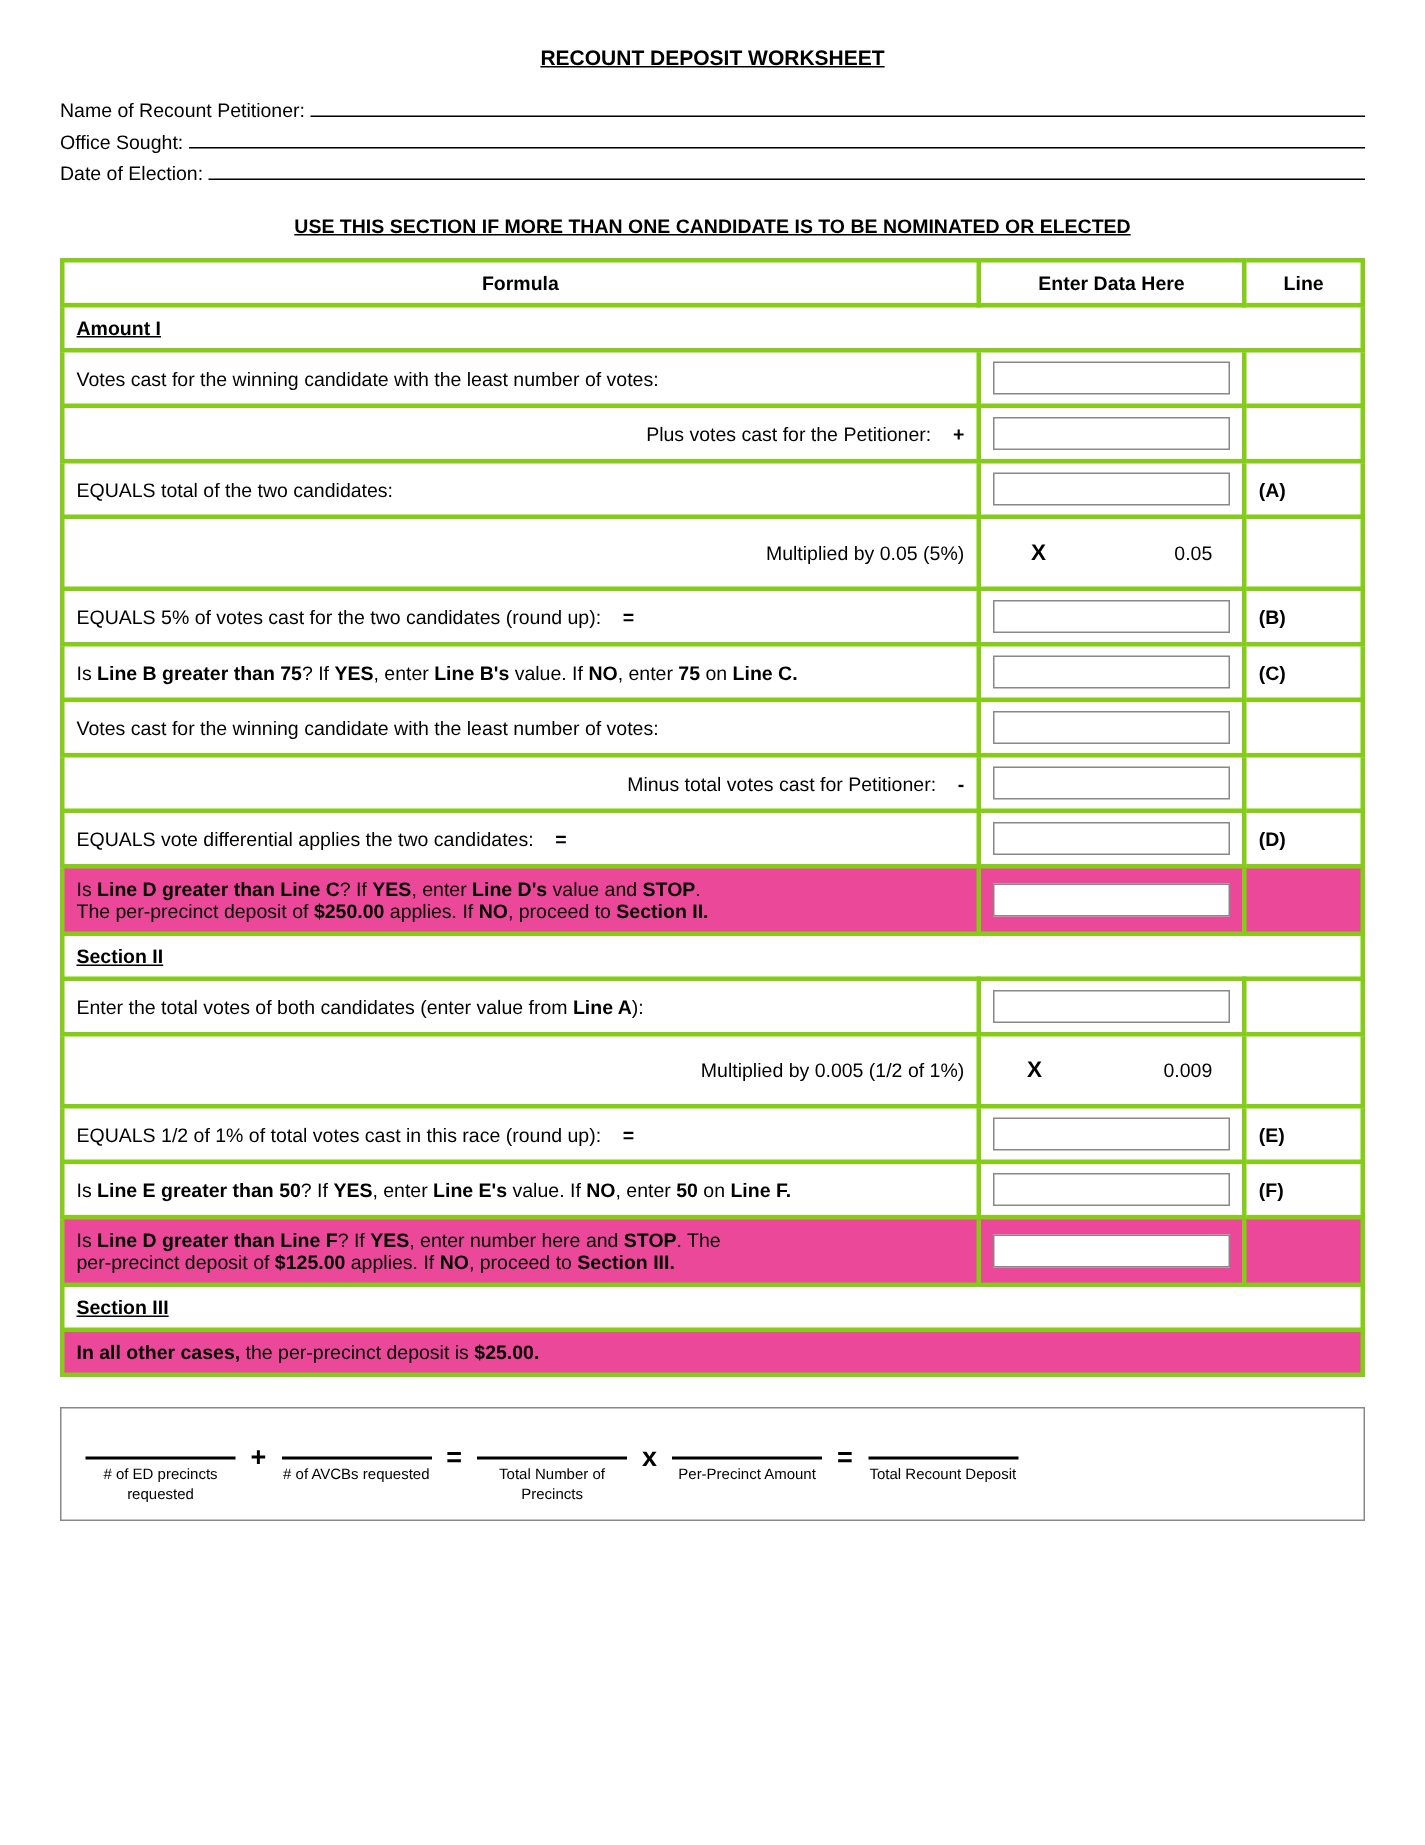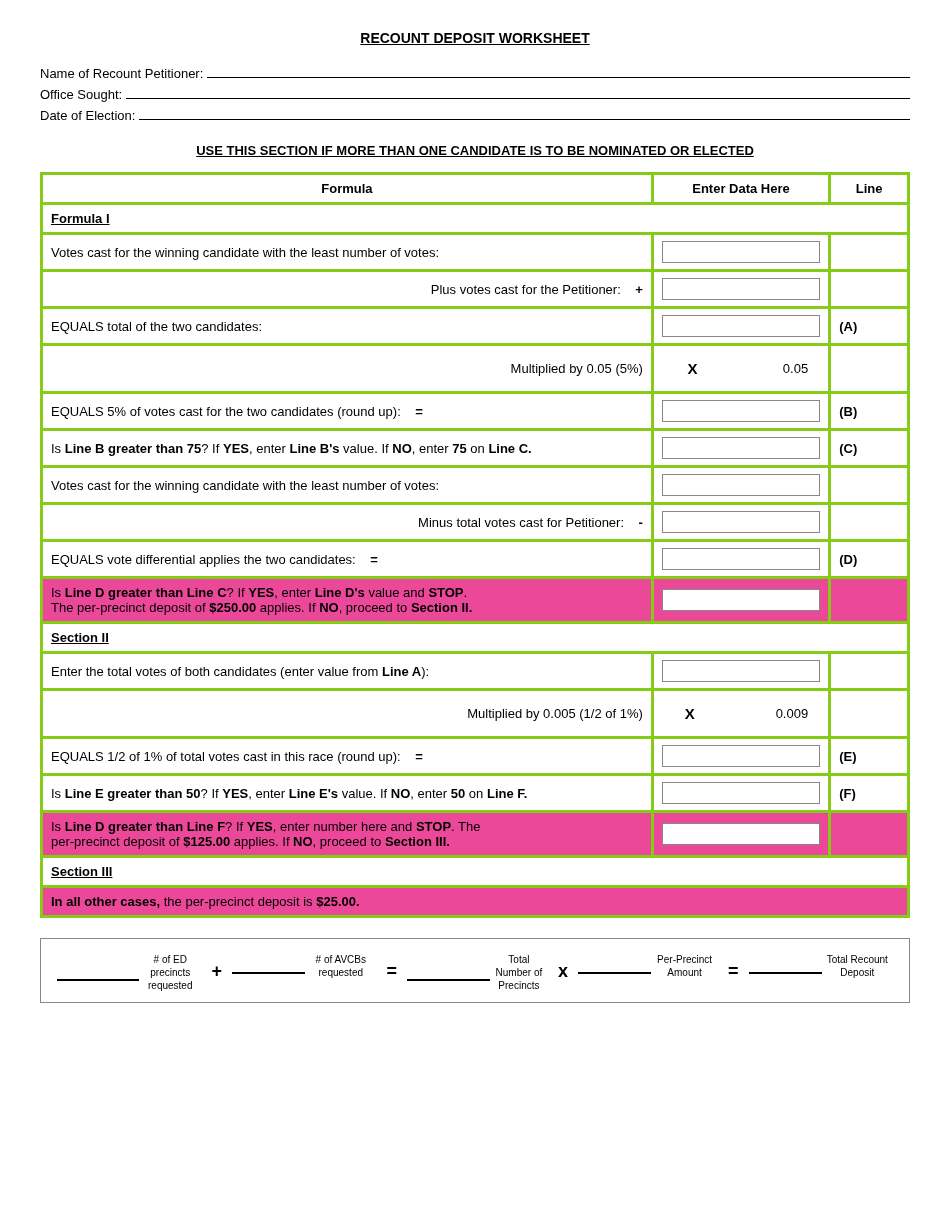--- a/index.html
+++ b/index.html
@@ -98,21 +98,21 @@
     .summary-label {
       font-weight: bold;
       font-size: 13px;
       width: 130px;
       text-align: center;
       line-height: 1.4;
       padding-top: 10px;
     }
     .summary-block {
       display: flex;
-      flex-direction: row;
+      flex-direction: column;
       align-items: center;
       margin: 0 6px;
     }
     .summary-underline {
       width: 100px;
       border-bottom: 2px solid #000;
       margin-bottom: 4px;
       height: 20px;
     }
     .summary-sub {
@@ -159,21 +159,21 @@
     <tr>
       <th class="col-formula">Formula</th>
       <th class="col-enter">Enter Data Here</th>
       <th class="col-line">Line</th>
     </tr>
   </thead>
   <tbody>
 
     <tr>
       <td colspan="3">
-        <span class="section-heading">Formula I</span>
+        <span class="section-heading">Amount I</span>
       </td>
     </tr>
 
     <tr>
       <td>Votes cast for the winning candidate with the least number of votes:</td>
       <td>
           <div class="input-box"></div>
         </td>
       <td></td>
     </tr>

